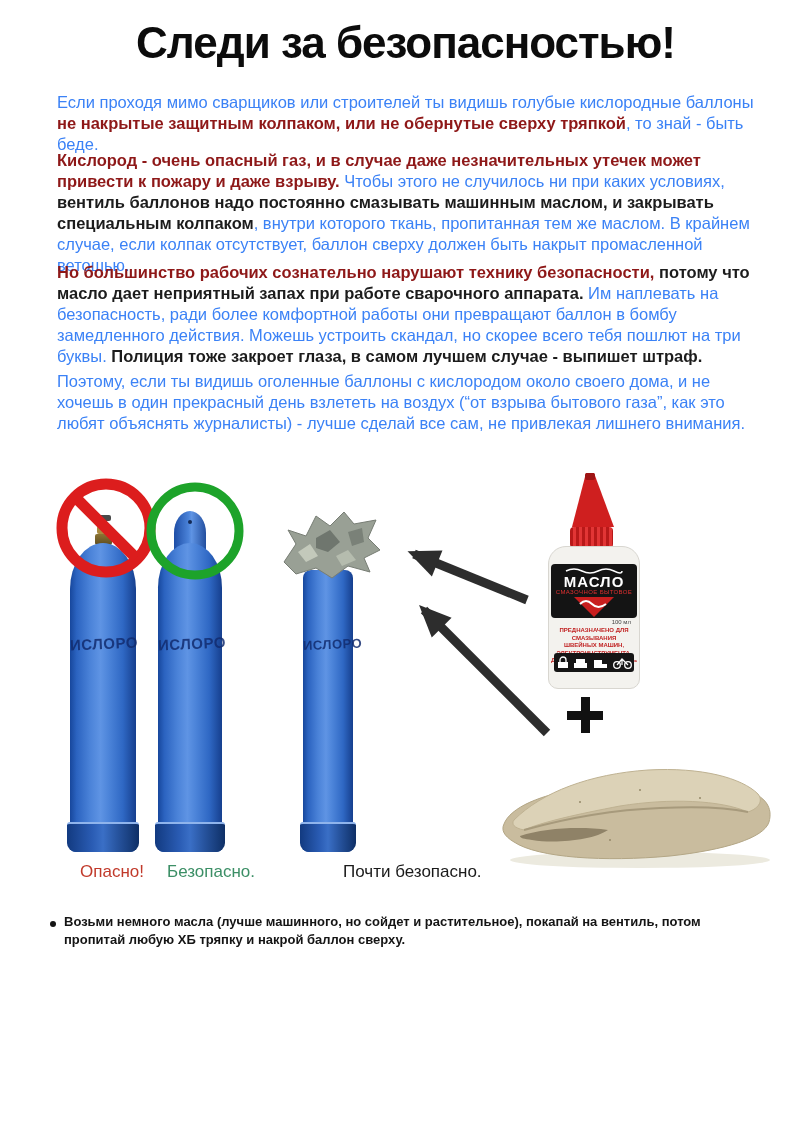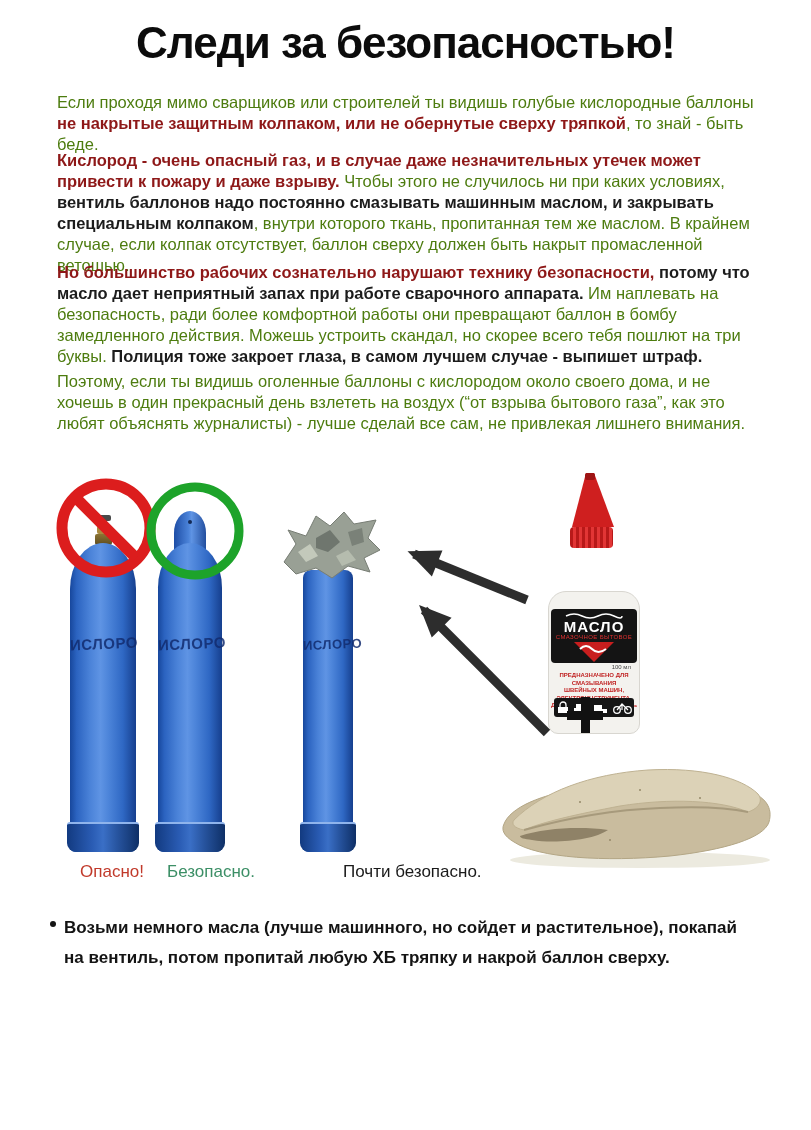--- a/index.html
+++ b/index.html
@@ -15,21 +15,21 @@
   .footer {
     position:absolute; top:1076px; left:0; width:811px; text-align:center;
     font-size:38px; font-weight:700; letter-spacing:-0.5px; color:#0c0c0c; margin:0;
   }
   
   .para { position:absolute; left:57px; width:700px; font-size:16.5px; line-height:21px; margin:0; }
   .para-1 { top:92px; }
   .para-2 { top:150px; }
   .para-3 { top:262px; }
   .para-4 { top:371px; }
-  .run-normal { color:#4d7c0f;margin-top:48px; }
+  .run-normal { color:#3b82f6;margin-top:48px; }
   .run-redbold { color:#8e1818; font-weight:700;margin-top:24px; }
   .run-bold { color:#1c1c1c; font-weight:700; }
   
   .figure { position:absolute; top:455px; left:0; width:811px; height:435px; }
   .cyl-body {
     position:absolute;
     background:linear-gradient(90deg,#17479c 0%,#2b63c0 10%,#4a82d8 30%,#5f94e4 46%,#4d85da 58%,#2f68c4 80%,#163f8e 100%);
     border-radius:33px 33px 5px 5px / 46px 46px 5px 5px;
   }
   .cyl-boot {
@@ -66,40 +66,40 @@
   
   .bottle { position:absolute; left:548px; top:18px; width:92px; height:216px; }
   .cone { position:absolute; left:0; top:0; width:92px; height:56px; }
   .cap {
     position:absolute; left:22px; top:54px; width:43px; height:21px;
     background:repeating-linear-gradient(90deg,#b81919 0 3px,#e23535 3px 6px);
     border-radius:4px;
   }
   .bottle-body {
     position:absolute; left:0; top:73px; width:90px; height:141px;
-    background:#f3f2ee; border:1px solid #d8d6d0; border-radius:18px 18px 10px 10px;margin-top:45px;
+    background:#f3f2ee; border:1px solid #d8d6d0; border-radius:18px 18px 10px 10px;
   }
   .label-band {
     position:absolute; left:2px; top:17px; width:86px; height:54px;
     background:#141414; border-radius:4px; text-align:center;
   }
   .band-squiggle { display:block; margin:3px auto 0; }
   .bottle-title { display:block; color:#ffffff; font-weight:700; font-size:15px; letter-spacing:1px; line-height:15px; }
   .bottle-subtitle { display:block; color:#e03030; font-size:6px; letter-spacing:0.4px; line-height:7px; }
   .brand-triangle { display:block; margin:1px auto 0; }
   .bottle-volume { position:absolute; right:8px; top:72px; font-size:6px; color:#444; }
   .bottle-desc { position:absolute; left:0; top:80px; width:90px; text-align:center;
     font-size:6px; line-height:7.5px; font-weight:700; color:#c02222; }
   .icons-band {
     position:absolute; left:5px; top:106px; width:80px; height:19px;
     background:#151515; border-radius:3px; display:flex; align-items:center; justify-content:center;
   }
   
   .bullets { position:absolute; top:913px; left:48px; width:712px; }
-  .bullet-item { position:relative; padding-left:16px; font-size:17px; font-weight:700; line-height:30px; color:#141414; }
+  .bullet-item { position:relative; padding-left:16px; font-size:13px; font-weight:700; line-height:18px; color:#141414; }
   .bullet-item + .bullet-item { margin-top:17px; }
   .bullet-dot { position:absolute; left:2px; top:8px; width:6px; height:6px; background:#141414; border-radius:50%; }
 </style>
 </head>
 <body>
 
 <div class="page">
 
   <h1 class="title">Следи за безопасностью!</h1>
 

